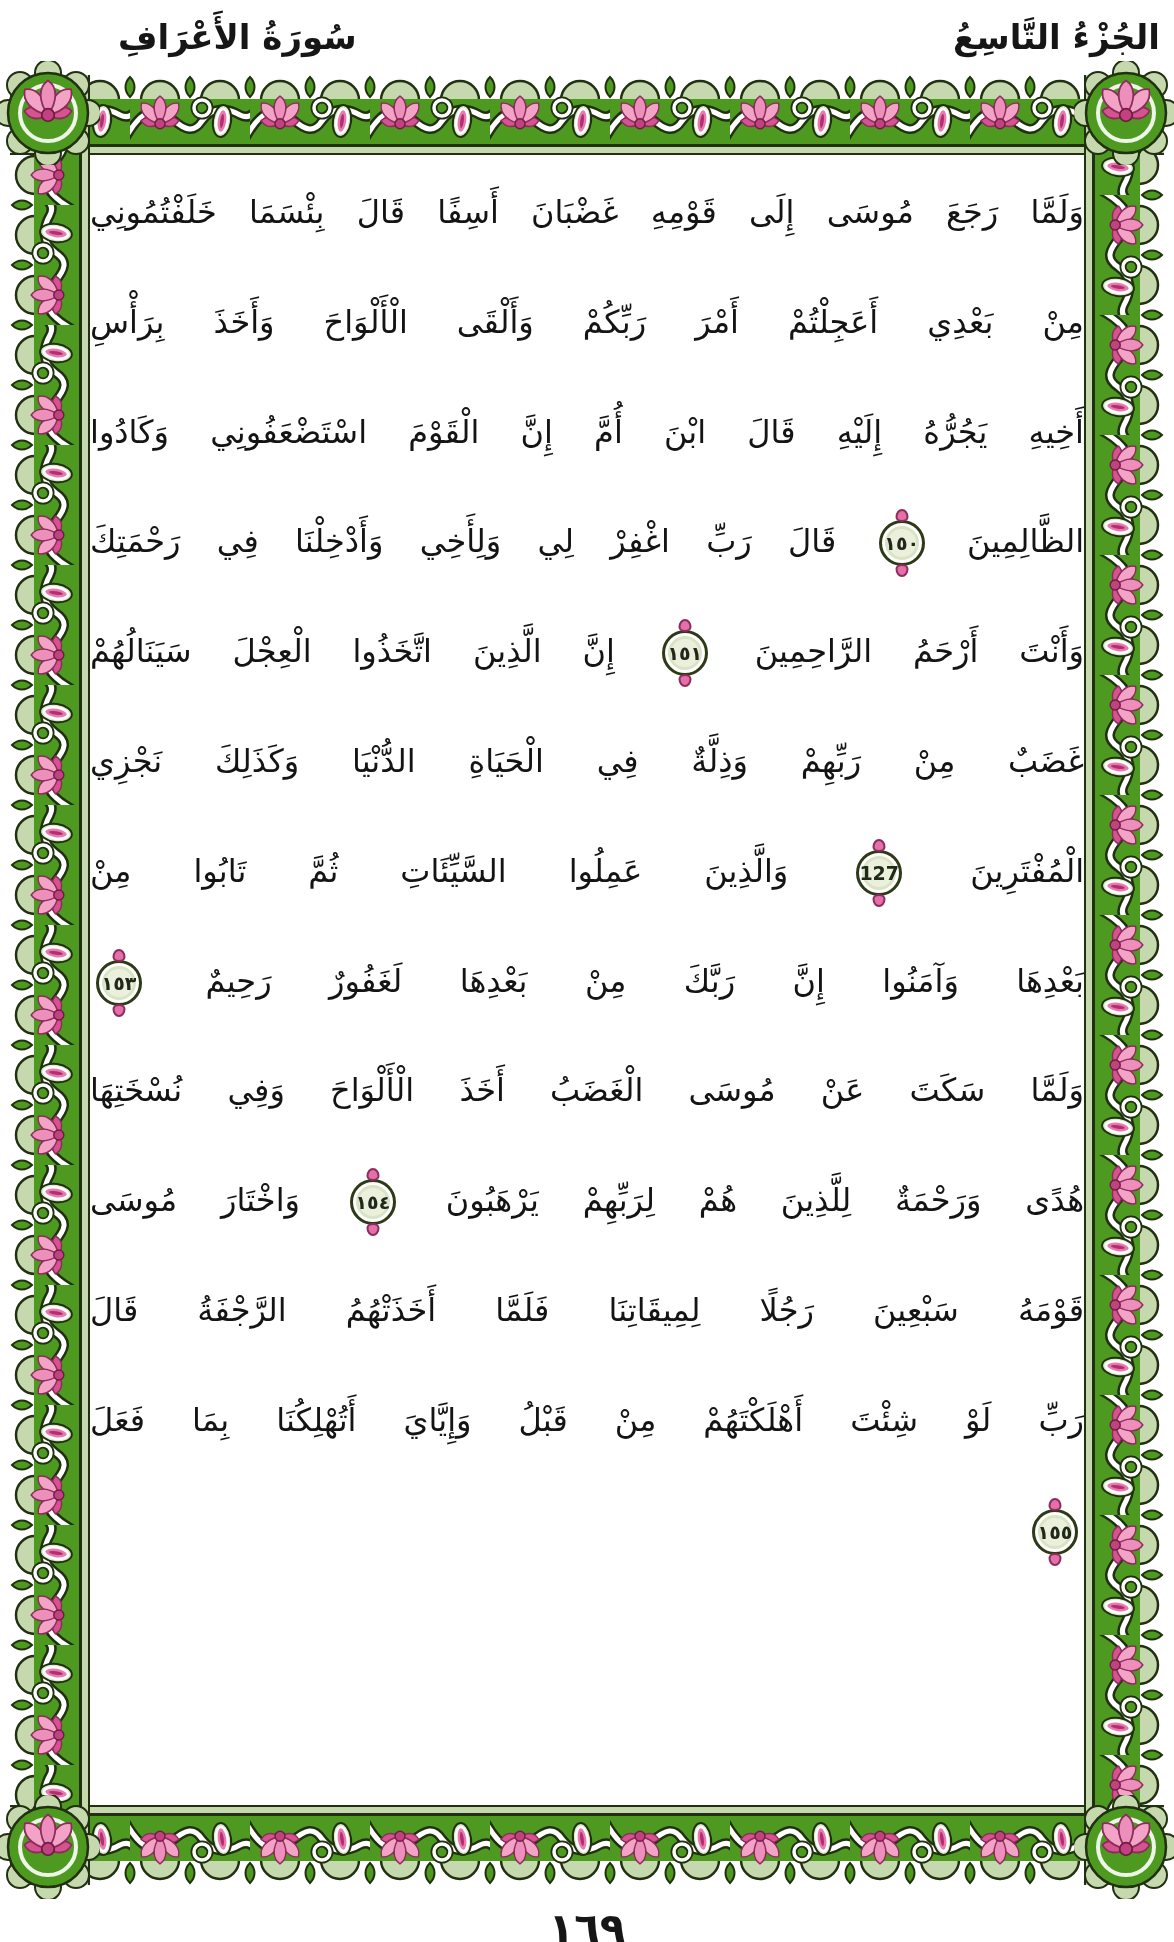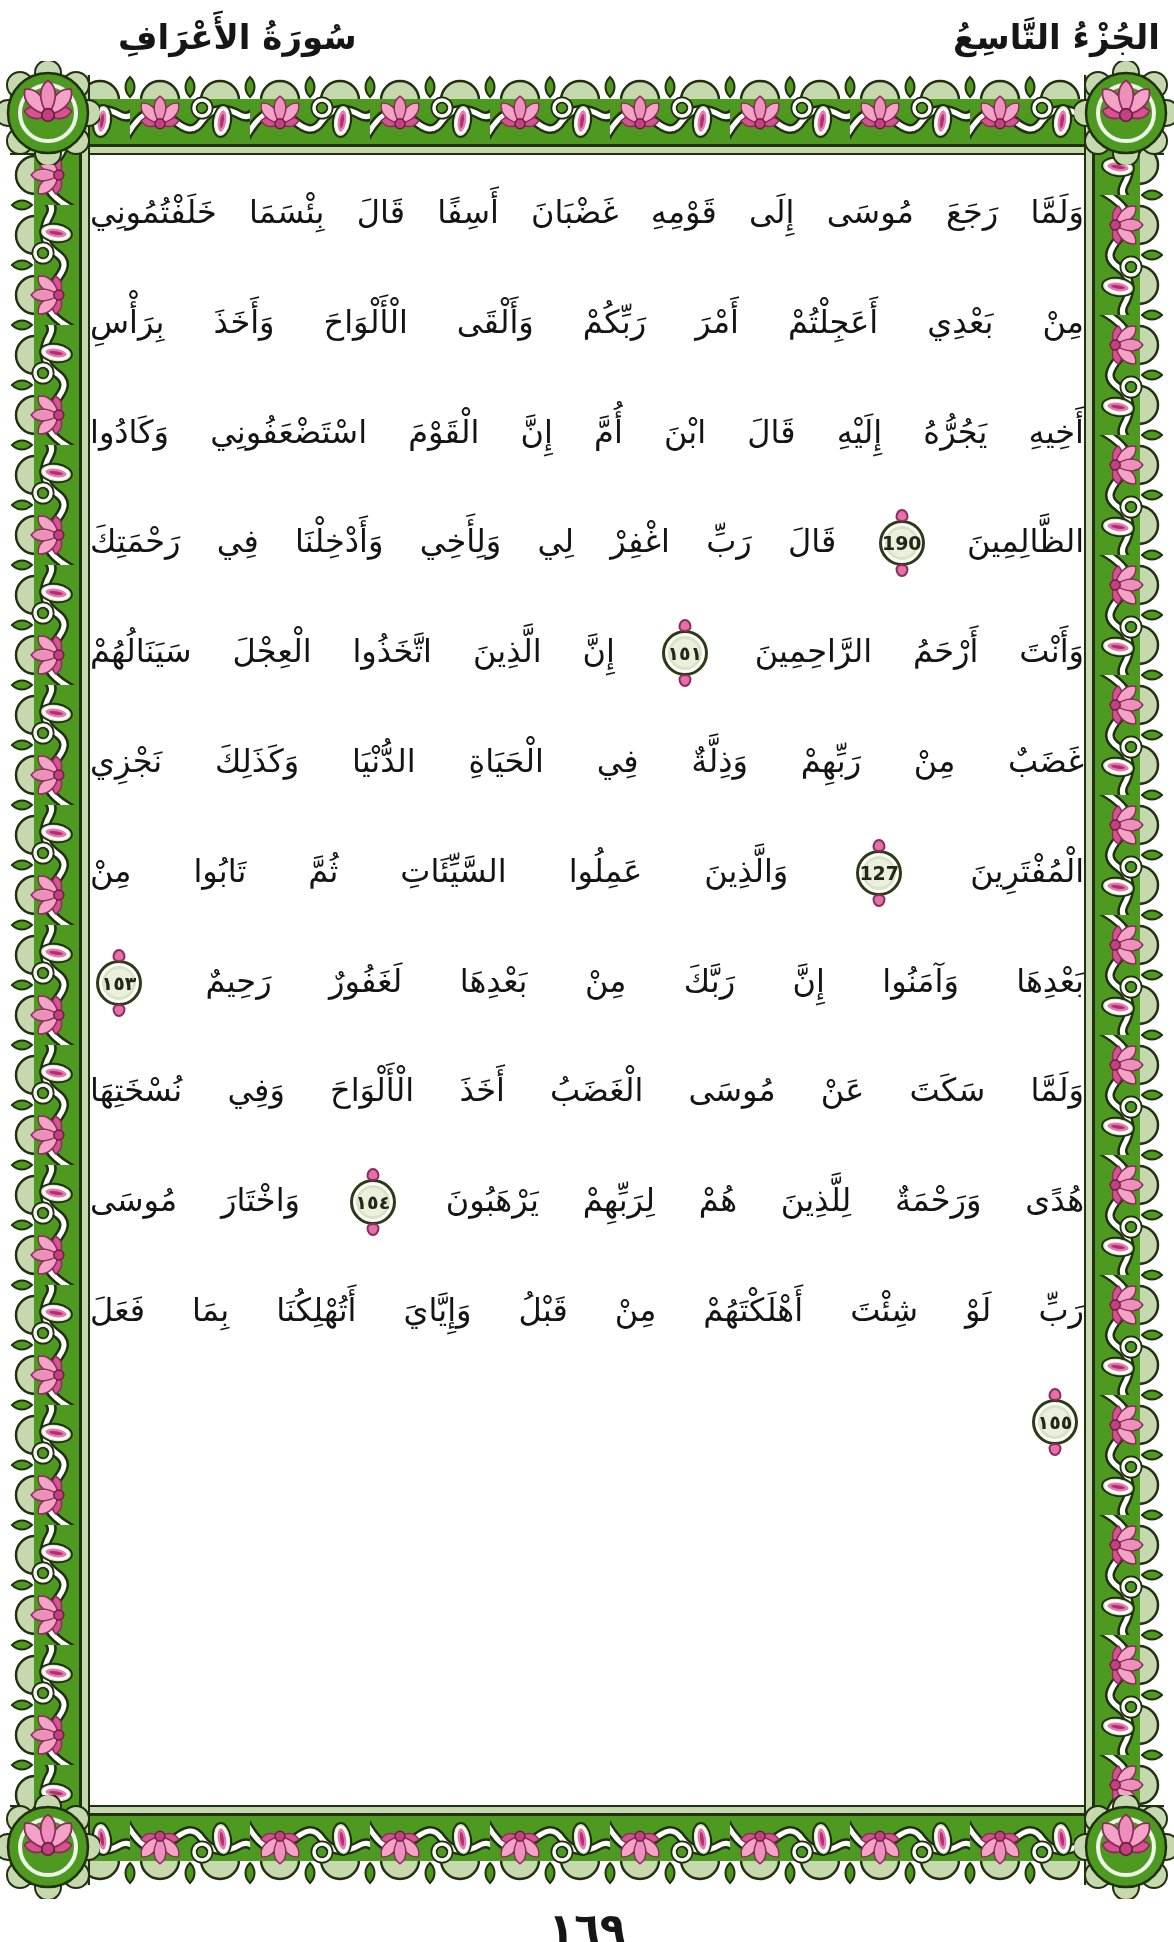--- a/index.html
+++ b/index.html
@@ -201,36 +201,37 @@
     <svg id="c-br" class="corner" viewBox="0 0 104 104" xmlns="http://www.w3.org/2000/svg">
         <use href="#corner" width="104" height="104"></use>
       </svg>
   </div>
 
   <div class="textarea">
       <div class="line"><span class="txt">وَلَمَّا رَجَعَ مُوسَى إِلَى قَوْمِهِ غَضْبَانَ أَسِفًا قَالَ بِئْسَمَا خَلَفْتُمُونِي</span></div>
       <div class="line"><span class="txt">مِنْ بَعْدِي أَعَجِلْتُمْ أَمْرَ رَبِّكُمْ وَأَلْقَى الْأَلْوَاحَ وَأَخَذَ بِرَأْسِ</span></div>
       <div class="line"><span class="txt">أَخِيهِ يَجُرُّهُ إِلَيْهِ قَالَ ابْنَ أُمَّ إِنَّ الْقَوْمَ اسْتَضْعَفُونِي وَكَادُوا</span></div>
       <div class="line"><span class="txt">الظَّالِمِينَ</span> <span class="aya">
-          <span class="aya-num">190</span>
+          <span class="aya-num">١٥٠</span>
         </span> <span class="txt">قَالَ رَبِّ اغْفِرْ لِي وَلِأَخِي وَأَدْخِلْنَا فِي رَحْمَتِكَ</span></div>
       <div class="line"><span class="txt">وَأَنْتَ أَرْحَمُ الرَّاحِمِينَ</span> <span class="aya">
           <span class="aya-num">١٥١</span>
         </span> <span class="txt">إِنَّ الَّذِينَ اتَّخَذُوا الْعِجْلَ سَيَنَالُهُمْ</span></div>
       <div class="line"><span class="txt">غَضَبٌ مِنْ رَبِّهِمْ وَذِلَّةٌ فِي الْحَيَاةِ الدُّنْيَا وَكَذَلِكَ نَجْزِي</span></div>
       <div class="line"><span class="txt">الْمُفْتَرِينَ</span> <span class="aya">
           <span class="aya-num">127</span>
         </span> <span class="txt">وَالَّذِينَ عَمِلُوا السَّيِّئَاتِ ثُمَّ تَابُوا مِنْ</span></div>
       <div class="line"><span class="txt">بَعْدِهَا وَآمَنُوا إِنَّ رَبَّكَ مِنْ بَعْدِهَا لَغَفُورٌ رَحِيمٌ</span> <span class="aya">
           <span class="aya-num">١٥٣</span>
         </span></div>
       <div class="line"><span class="txt">وَلَمَّا سَكَتَ عَنْ مُوسَى الْغَضَبُ أَخَذَ الْأَلْوَاحَ وَفِي نُسْخَتِهَا</span></div>
       <div class="line"><span class="txt">هُدًى وَرَحْمَةٌ لِلَّذِينَ هُمْ لِرَبِّهِمْ يَرْهَبُونَ</span> <span class="aya">
           <span class="aya-num">١٥٤</span>
         </span> <span class="txt">وَاخْتَارَ مُوسَى</span></div>
+      <div class="line"><span class="txt">قَوْمَهُ سَبْعِينَ رَجُلًا لِمِيقَاتِنَا فَلَمَّا أَخَذَتْهُمُ الرَّجْفَةُ قَالَ</span></div>
       <div class="line"><span class="txt">رَبِّ لَوْ شِئْتَ أَهْلَكْتَهُمْ مِنْ قَبْلُ وَإِيَّايَ أَتُهْلِكُنَا بِمَا فَعَلَ</span></div>
       <div class="line"> <span class="aya">
           <span class="aya-num">١٥٥</span>
         </span></div>
     </div>
 
   <div class="pageno">١٦٩</div>
 </div>
 
 </body></html>

